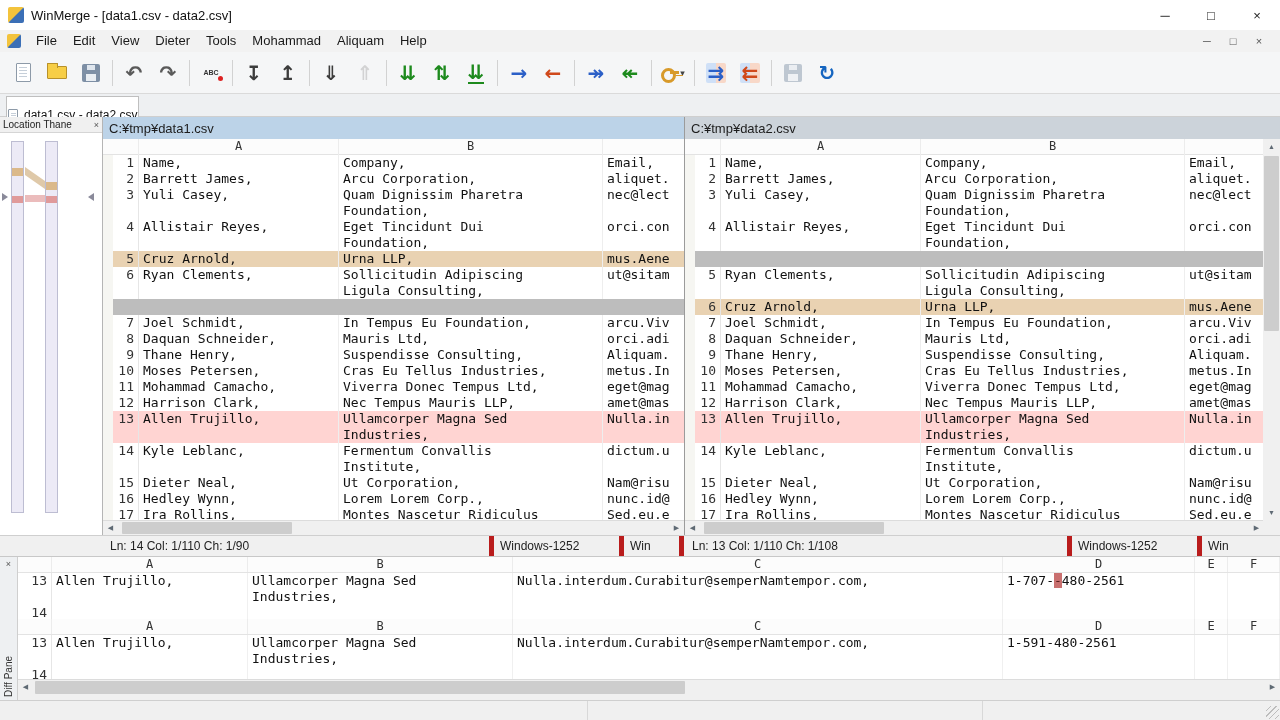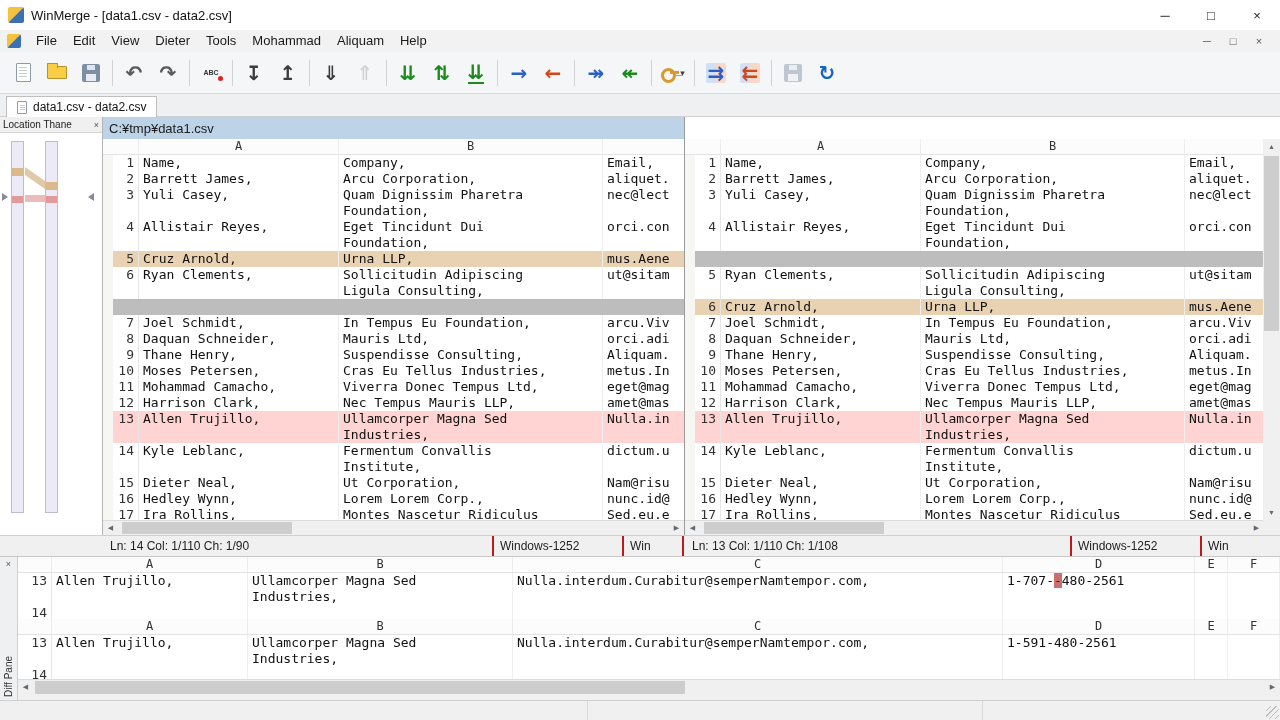--- a/index.html
+++ b/index.html
@@ -33,21 +33,21 @@
 .ic-floppy{width:18px;height:18px;background:#7d8fa5;border-radius:2px;position:relative;display:inline-block}
 .ic-floppy::before{content:"";position:absolute;left:4px;bottom:1px;width:10px;height:7px;background:#e8edf2}
 .ic-floppy::after{content:"";position:absolute;left:5px;top:1px;width:8px;height:5px;background:#dfe6ee}
 .ic-key{width:18px;height:12px;position:relative;display:inline-block}
 .ic-key::before{content:"";position:absolute;left:0;top:1px;width:9px;height:9px;border:3px solid #d89a2a;border-radius:50%}
 .ic-key::after{content:"";position:absolute;left:9px;top:4px;width:9px;height:3px;background:#d89a2a;box-shadow:5px 3px 0 -1px #d89a2a}
 .ic-rec{font:700 7px "Liberation Sans",sans-serif;color:#333;position:relative;display:inline-block}
 .ic-rec .dot{position:absolute;right:-4px;bottom:-5px;width:5px;height:5px;border-radius:50%;background:#d22}
 
 #tabbar{position:absolute;left:0;top:94px;width:1280px;height:23px;background:#eef0f2;border-bottom:1px solid #cfcfcf}
-.tab{position:absolute;left:6px;top:2px;height:21px;background:#fff;border:1px solid #bfbfbf;border-bottom:none;display:flex;align-items:center;padding:0 10px;font-size:12px;gap:6px}
+.tab{position:absolute;left:6px;top:2px;height:37px;background:#fff;border:1px solid #bfbfbf;border-bottom:none;display:flex;align-items:center;padding:0 1px;font-size:12px;gap:6px}
 
 #main{position:absolute;left:0;top:117px;width:1280px;height:418px;background:#fff}
 #locpane{position:absolute;left:0;top:0;width:103px;height:418px;border-right:1px solid #b5b5b5;background:#fff}
 .lochead{height:16px;background:#f0f0f0;border-bottom:1px solid #d5d5d5;display:flex;align-items:center;font-size:10px;color:#222;padding:0 3px}
 .xbtn{margin-left:auto;font-size:9px;color:#555;cursor:default}
 .locmap{position:absolute;left:0;top:16px;right:0;bottom:0;background:#fff}
 .lbar{position:absolute;top:8px;width:13px;height:372px;background:#eceaf6;border:1px solid #bdbdd2}
 .lseg{position:absolute;left:0;width:100%}
 .ltri{position:absolute;width:0;height:0;border-top:4px solid transparent;border-bottom:4px solid transparent}
 
@@ -83,21 +83,21 @@
 #paneL .sthumb{left:4px;width:170px}
 #paneR .sthumb{left:4px;width:180px}
 #vscroll{position:absolute;left:1263px;top:22px;width:17px;height:381px;background:#f0f0f0;display:flex;flex-direction:column}
 #vscroll .sbtn{width:17px;height:15px}
 #vscroll .sthumb{left:1px;width:15px;top:2px;height:175px}
 #scorner{position:absolute;left:1263px;top:403px;width:17px;height:15px;background:#f0f0f0}
 
 #statusrow{position:absolute;left:0;top:535px;width:1280px;height:21px;background:#f0f0f0;border-top:1px solid #cfcfcf;display:flex;font-size:12px;color:#222}
 #sbL{width:684px;display:flex}
 #sbR{flex:1;display:flex}
-.sbcell{display:flex;align-items:center;border-right:2px solid #b91c1c;padding:0 6px;overflow:hidden;white-space:nowrap}
+.sbcell{display:flex;align-items:center;border-right:5px solid #b91c1c;padding:0 6px;overflow:hidden;white-space:nowrap}
 #sbL .pos{flex:1;padding-left:110px}
 #sbR .pos{flex:1;padding-left:8px}
 .enc{width:130px}
 .eol{width:60px}
 #sbR .eol{width:78px;border-right:none}
 
 #diffpane{position:absolute;left:0;top:556px;width:1280px;height:144px;background:#f0f0f0;border-top:1px solid #c8c8c8}
 .dstrip{position:absolute;left:0;top:0;width:18px;height:144px;background:#eef0f2;border-right:1px solid #cfcfcf;display:flex;flex-direction:column;align-items:center;padding-top:2px}
 .dstrip .xbtn{margin-left:0}
 .dlabel{writing-mode:vertical-rl;transform:rotate(180deg);font-size:10px;color:#333;margin-top:auto;margin-bottom:4px}
@@ -437,20 +437,21 @@
     <div class="hscroll">
       <div class="sbtn">◀</div>
       <div class="strack">
           <div class="sthumb"></div>
         </div>
       <div class="sbtn">▶</div>
     </div>
   </div>
 
   <div class="fpane" id="paneR">
+    <div class="phead">C:¥tmp¥data2.csv</div>
     <div class="colhead" id="colheadR">
         <div class="chcell" style="width: 36px;"></div>
         <div class="chcell" style="width: 200px;">A</div>
         <div class="chcell" style="width: 264px;">B</div>
       </div>
     <div class="rows" id="rowsR">
         <div class="frow " style="height: 16px;">
           <div class="selm"></div>
           <div class="lnum">1</div>
           <div class="cA">Name,</div>

